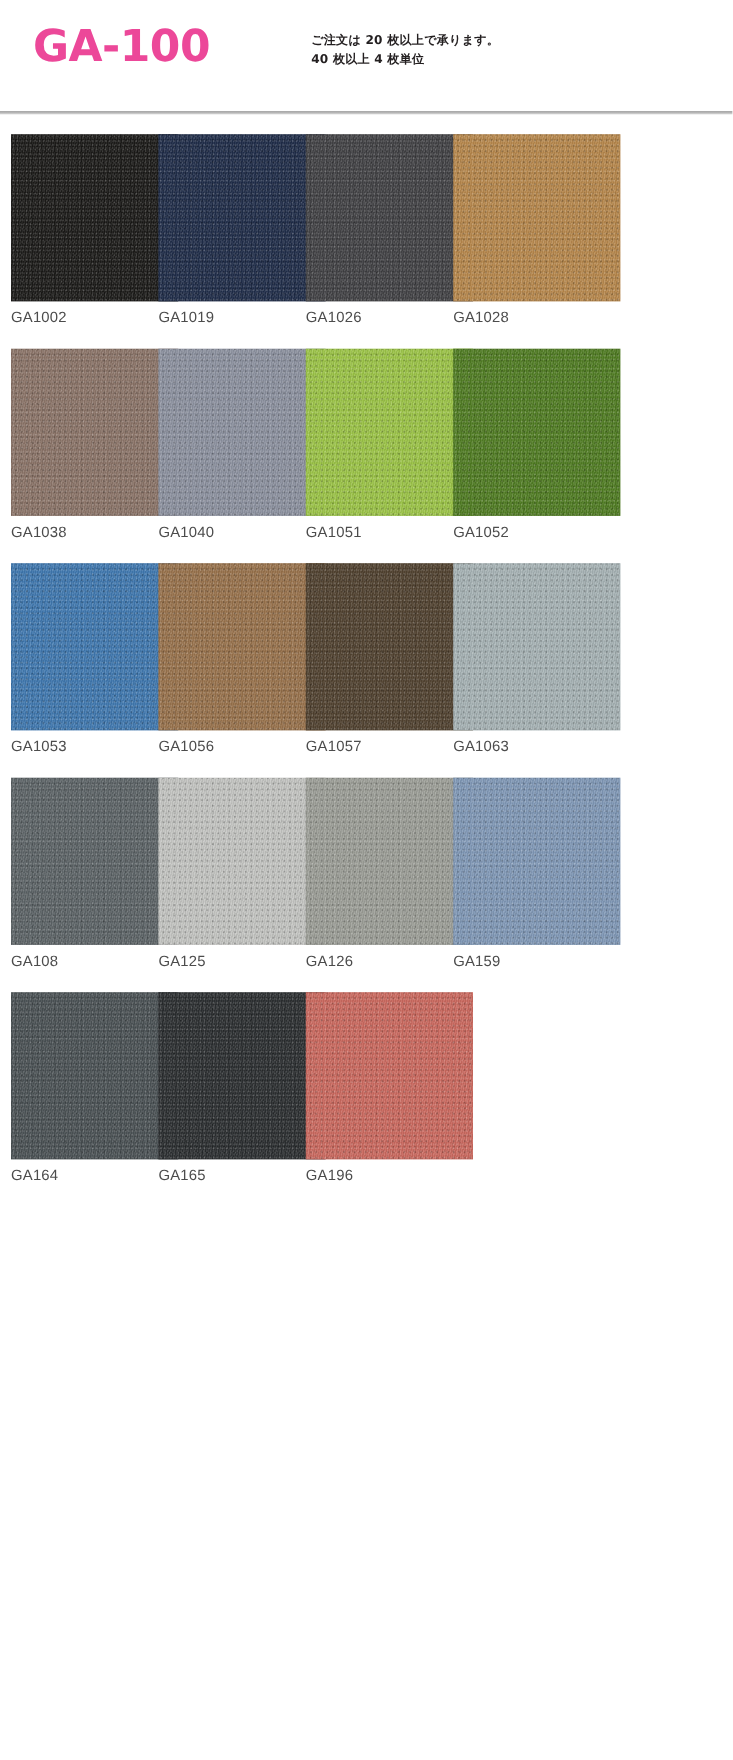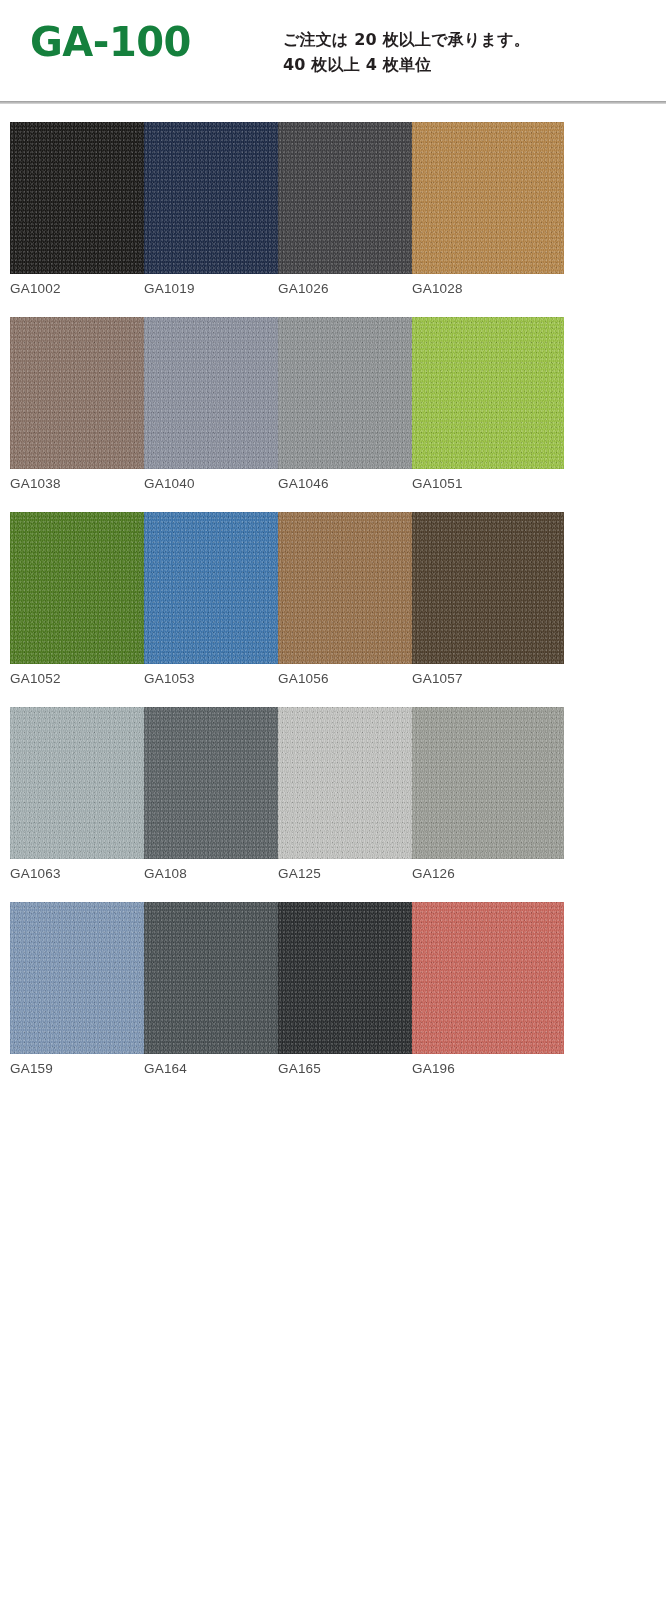--- a/index.html
+++ b/index.html
@@ -26,33 +26,33 @@
   .header-inner {
     display: flex;
     align-items: flex-start;
     padding: 22px 12px 0 12px;
   }
   .series-title {
     font-family: "DejaVu Sans", "Liberation Sans", sans-serif;
     font-size: 40px;
     font-weight: bold;
     letter-spacing: -0.5px;
-    color: #15803d;
+    color: #ec4899;
     line-height: 1;
     margin: 0;
     padding-left: 18px;
     white-space: nowrap;
   }
   .notice {
     margin-left: 92px;
     padding-top: 6px;
   }
   .notice-line {
     font-family: "DejaVu Sans", "Liberation Sans", sans-serif;
-    font-size: 16px;
+    font-size: 11px;
     font-weight: bold;
     color: #231f20;
     line-height: 1.55;
     white-space: nowrap;
     letter-spacing: 0.2px;
   }
   .header-rule {
     position: absolute;
     left: 0;
     right: 0;
@@ -152,24 +152,20 @@
     </div>
     <div class="cell">
       <div class="swatch" style="background-color: rgb(138, 115, 103);"></div>
       <span class="swatch-label">GA1038</span>
     </div>
     <div class="cell">
       <div class="swatch" style="background-color: rgb(139, 144, 158);"></div>
       <span class="swatch-label">GA1040</span>
     </div>
     <div class="cell">
-      <div class="swatch" style="background-color: rgb(142, 146, 148);"></div>
-      <span class="swatch-label">GA1046</span>
-    </div>
-    <div class="cell">
       <div class="swatch" style="background-color: rgb(154, 194, 70);"></div>
       <span class="swatch-label">GA1051</span>
     </div>
     <div class="cell">
       <div class="swatch" style="background-color: rgb(79, 123, 34);"></div>
       <span class="swatch-label">GA1052</span>
     </div>
     <div class="cell">
       <div class="swatch" style="background-color: rgb(63, 119, 174);"></div>
       <span class="swatch-label">GA1053</span>

